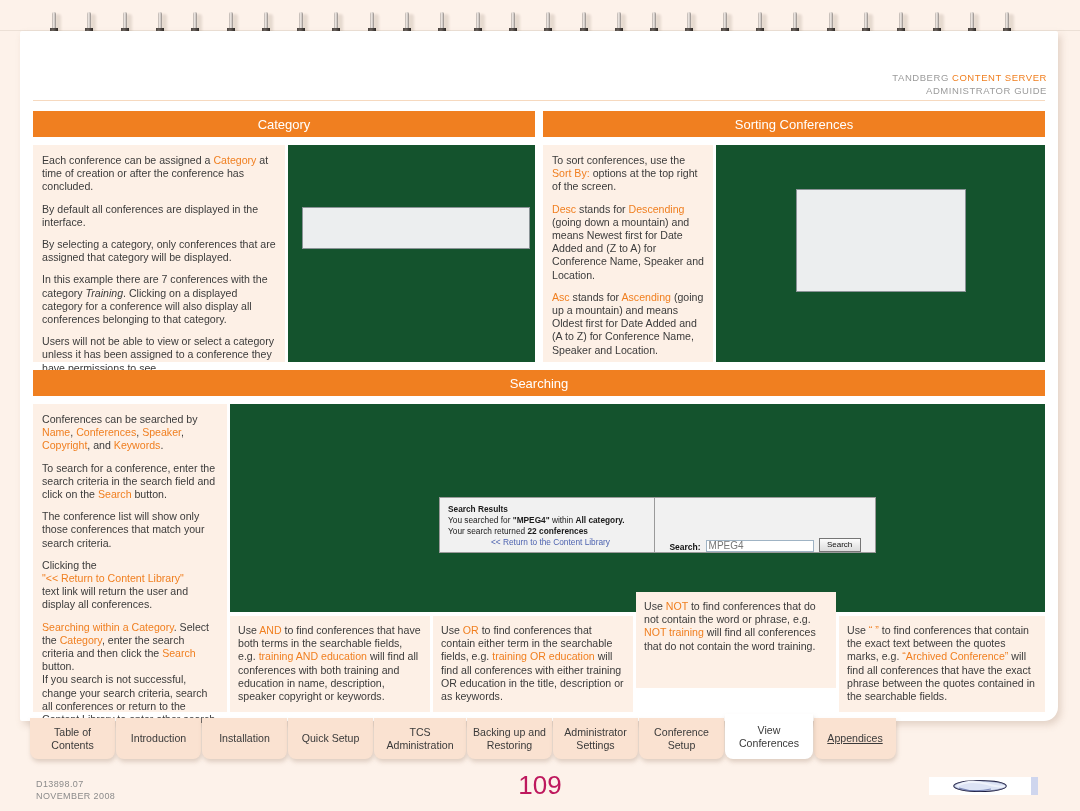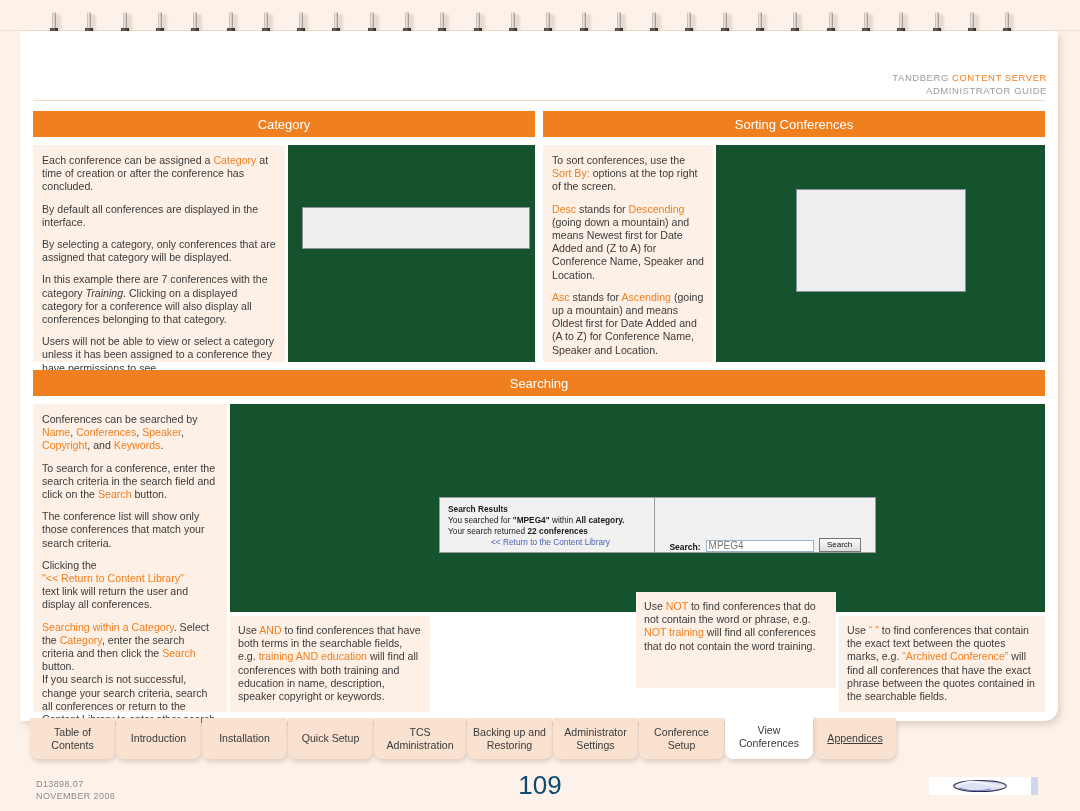--- a/index.html
+++ b/index.html
@@ -225,21 +225,21 @@
     color: #8b8b8b;
     letter-spacing: 0.4px;
     line-height: 12px;
   }
   .pagenum {
     position: absolute;
     left: 0; top: 770px;
     width: 1080px;
     text-align: center;
     font-size: 26px;
-    color: #0c4a6e;
+    color: #be185d;
   }
   .logo-box {
     position: absolute;
     right: 49px; top: 777px;
     width: 102px; height: 18px;
     background: #ffffff;
   }
   .logo-box .tail {
     position: absolute;
     right: -7px; top: 0;
@@ -466,20 +466,23 @@
           <input class="sm-input" type="text" readonly="" value="MPEG4" style="">
           <div class="sm-btn">Search</div>
         </div>
       </div>
     </div>
 
     <div class="opcol" style="left:210px; top:585px; width:200px; height:96px;">
       Use <span class="o">AND</span> to find conferences that have both terms in the searchable fields, e.g. <span class="o">training AND education</span> will find all conferences with both training and education in name, description, speaker copyright or keywords.
     </div>
 
+    <div class="opcol" style="left:413px; top:585px; width:200px; height:96px;">
+      Use <span class="o">OR</span> to find conferences that contain either term in the searchable fields, e.g. <span class="o">training OR education</span> will find all conferences with either training OR education in the title, description or as keywords.
+    </div>
 
     <div class="opcol" style="left:616px; top:561px; width:200px; height:96px;">
       Use <span class="o">NOT</span> to find conferences that do not contain the word or phrase, e.g. <span class="o">NOT training</span> will find all conferences that do not contain the word training.
     </div>
 
     <div class="opcol" style="left:819px; top:585px; width:206px; height:96px;">
       Use <span class="o">“ ”</span> to find conferences that contain the exact text between the quotes marks, e.g. <span class="o">“Archived Conference”</span> will find all conferences that have the exact phrase between the quotes contained in the searchable fields.
     </div>
 
   </div>

